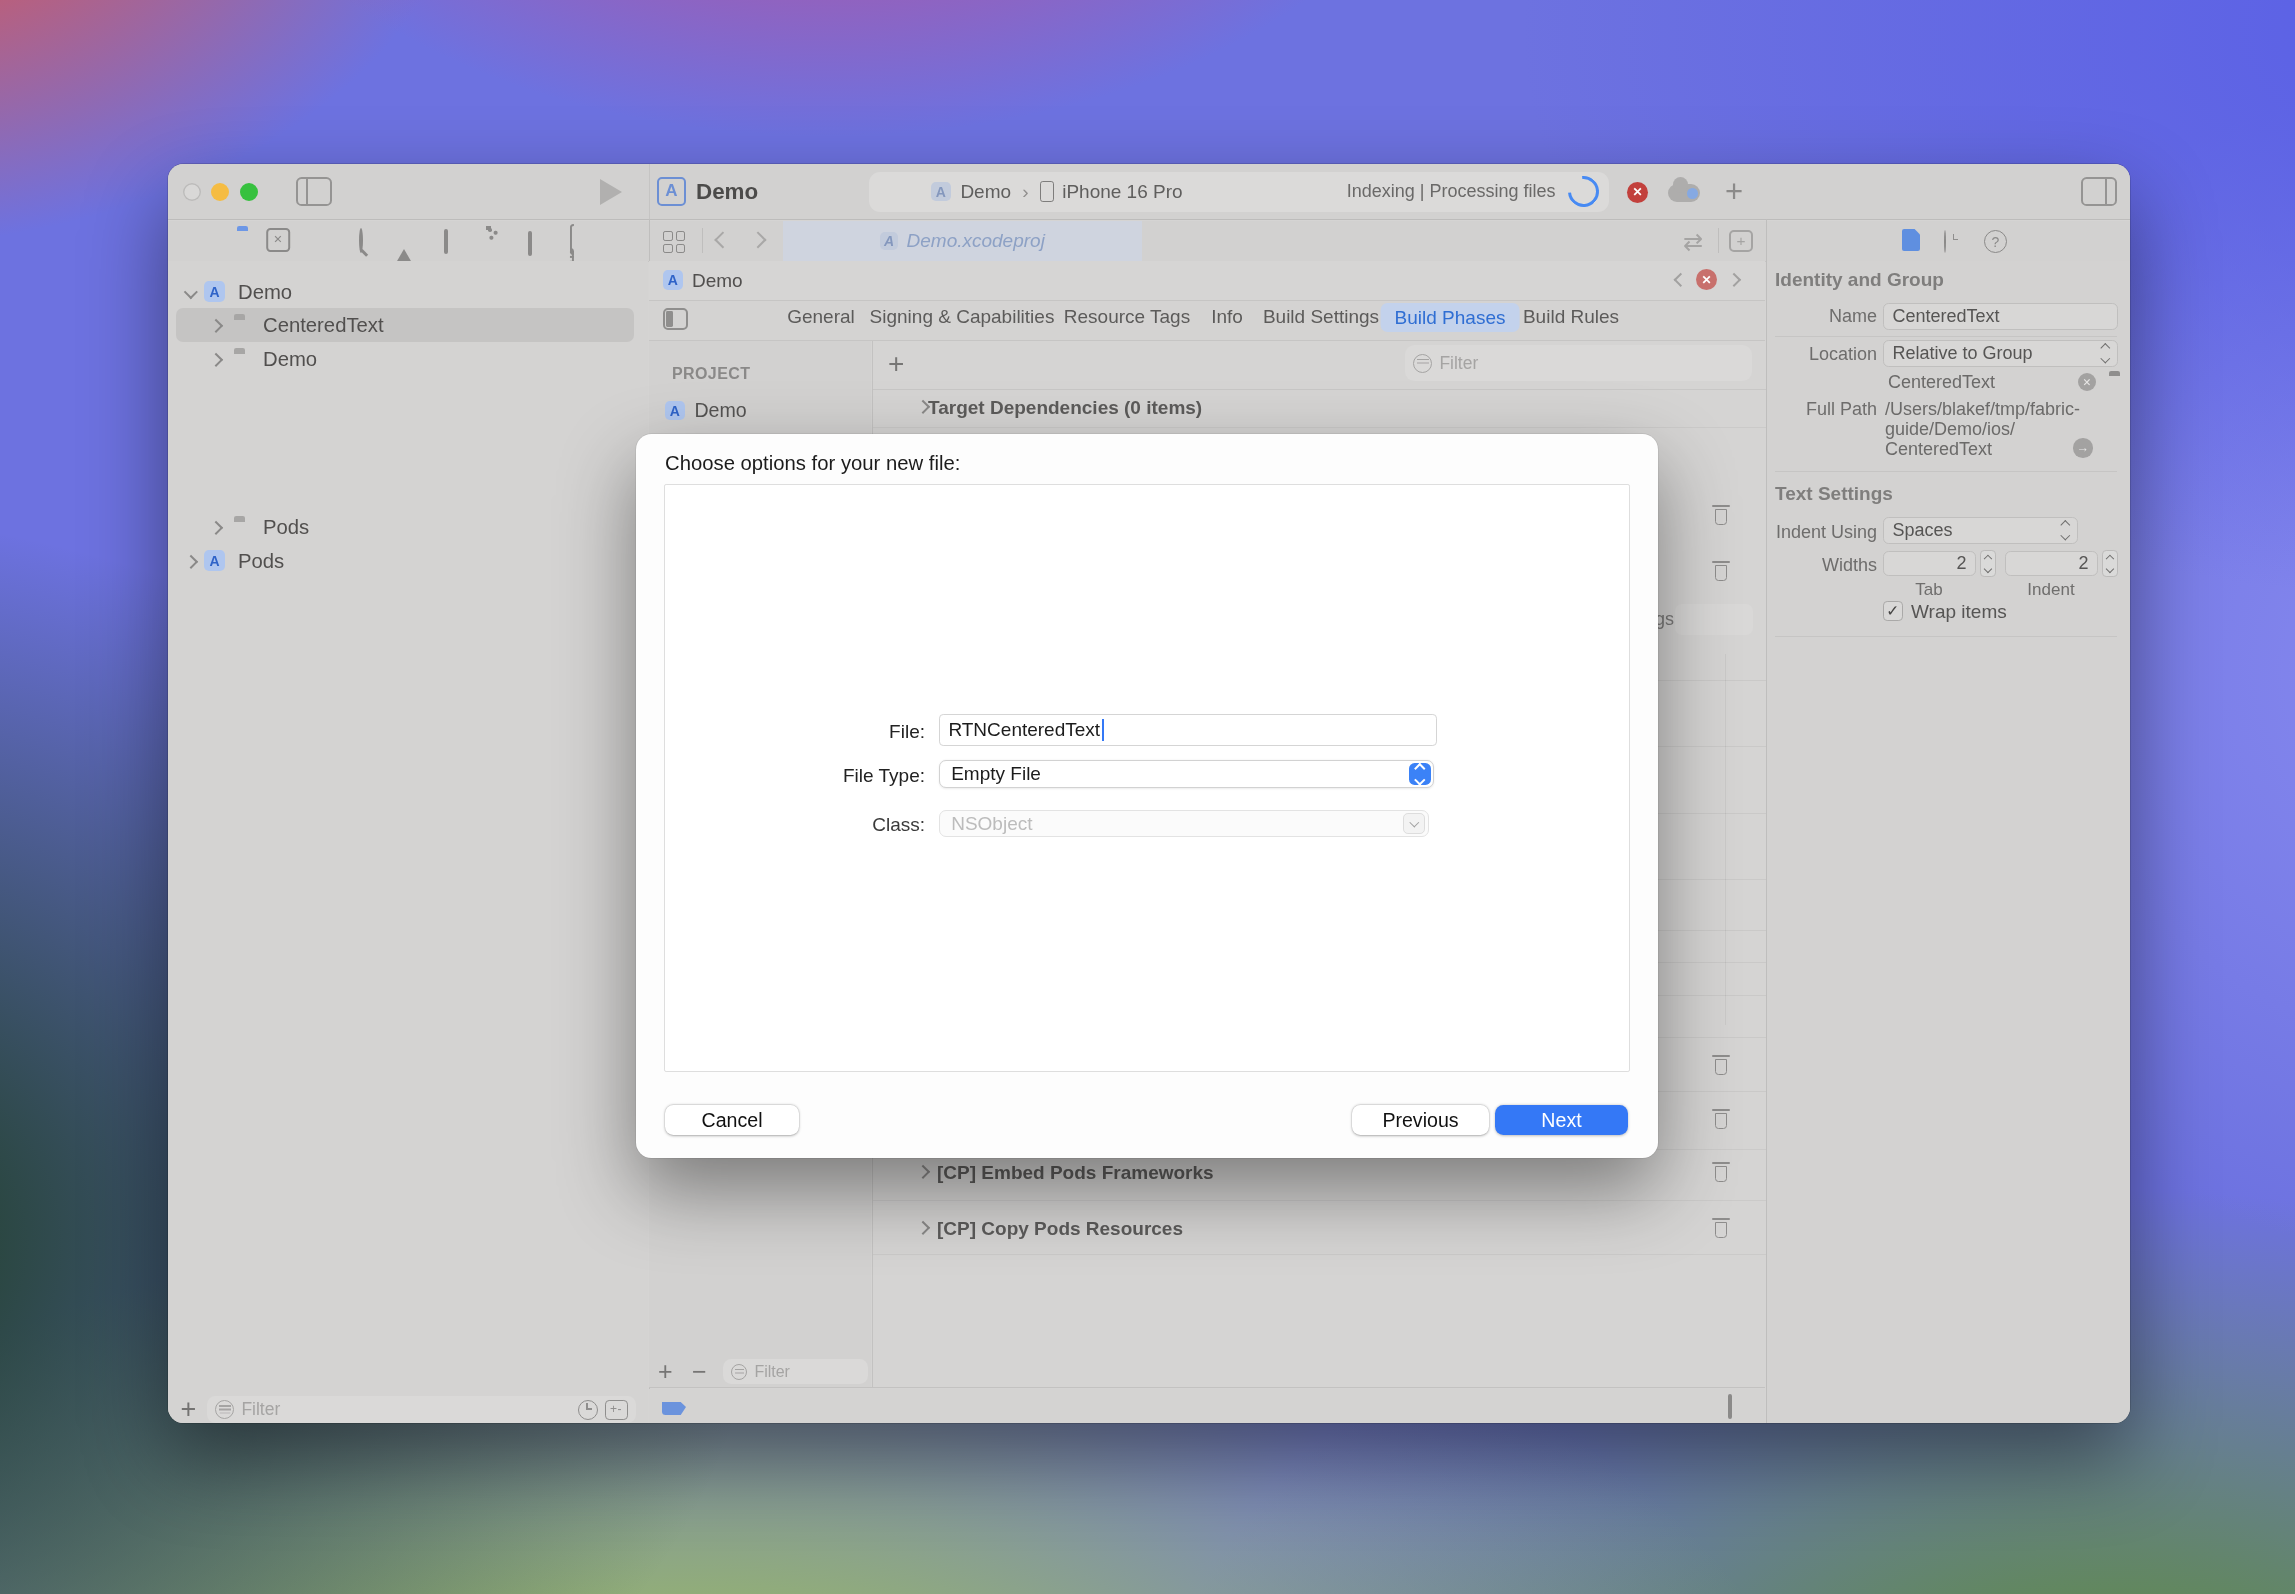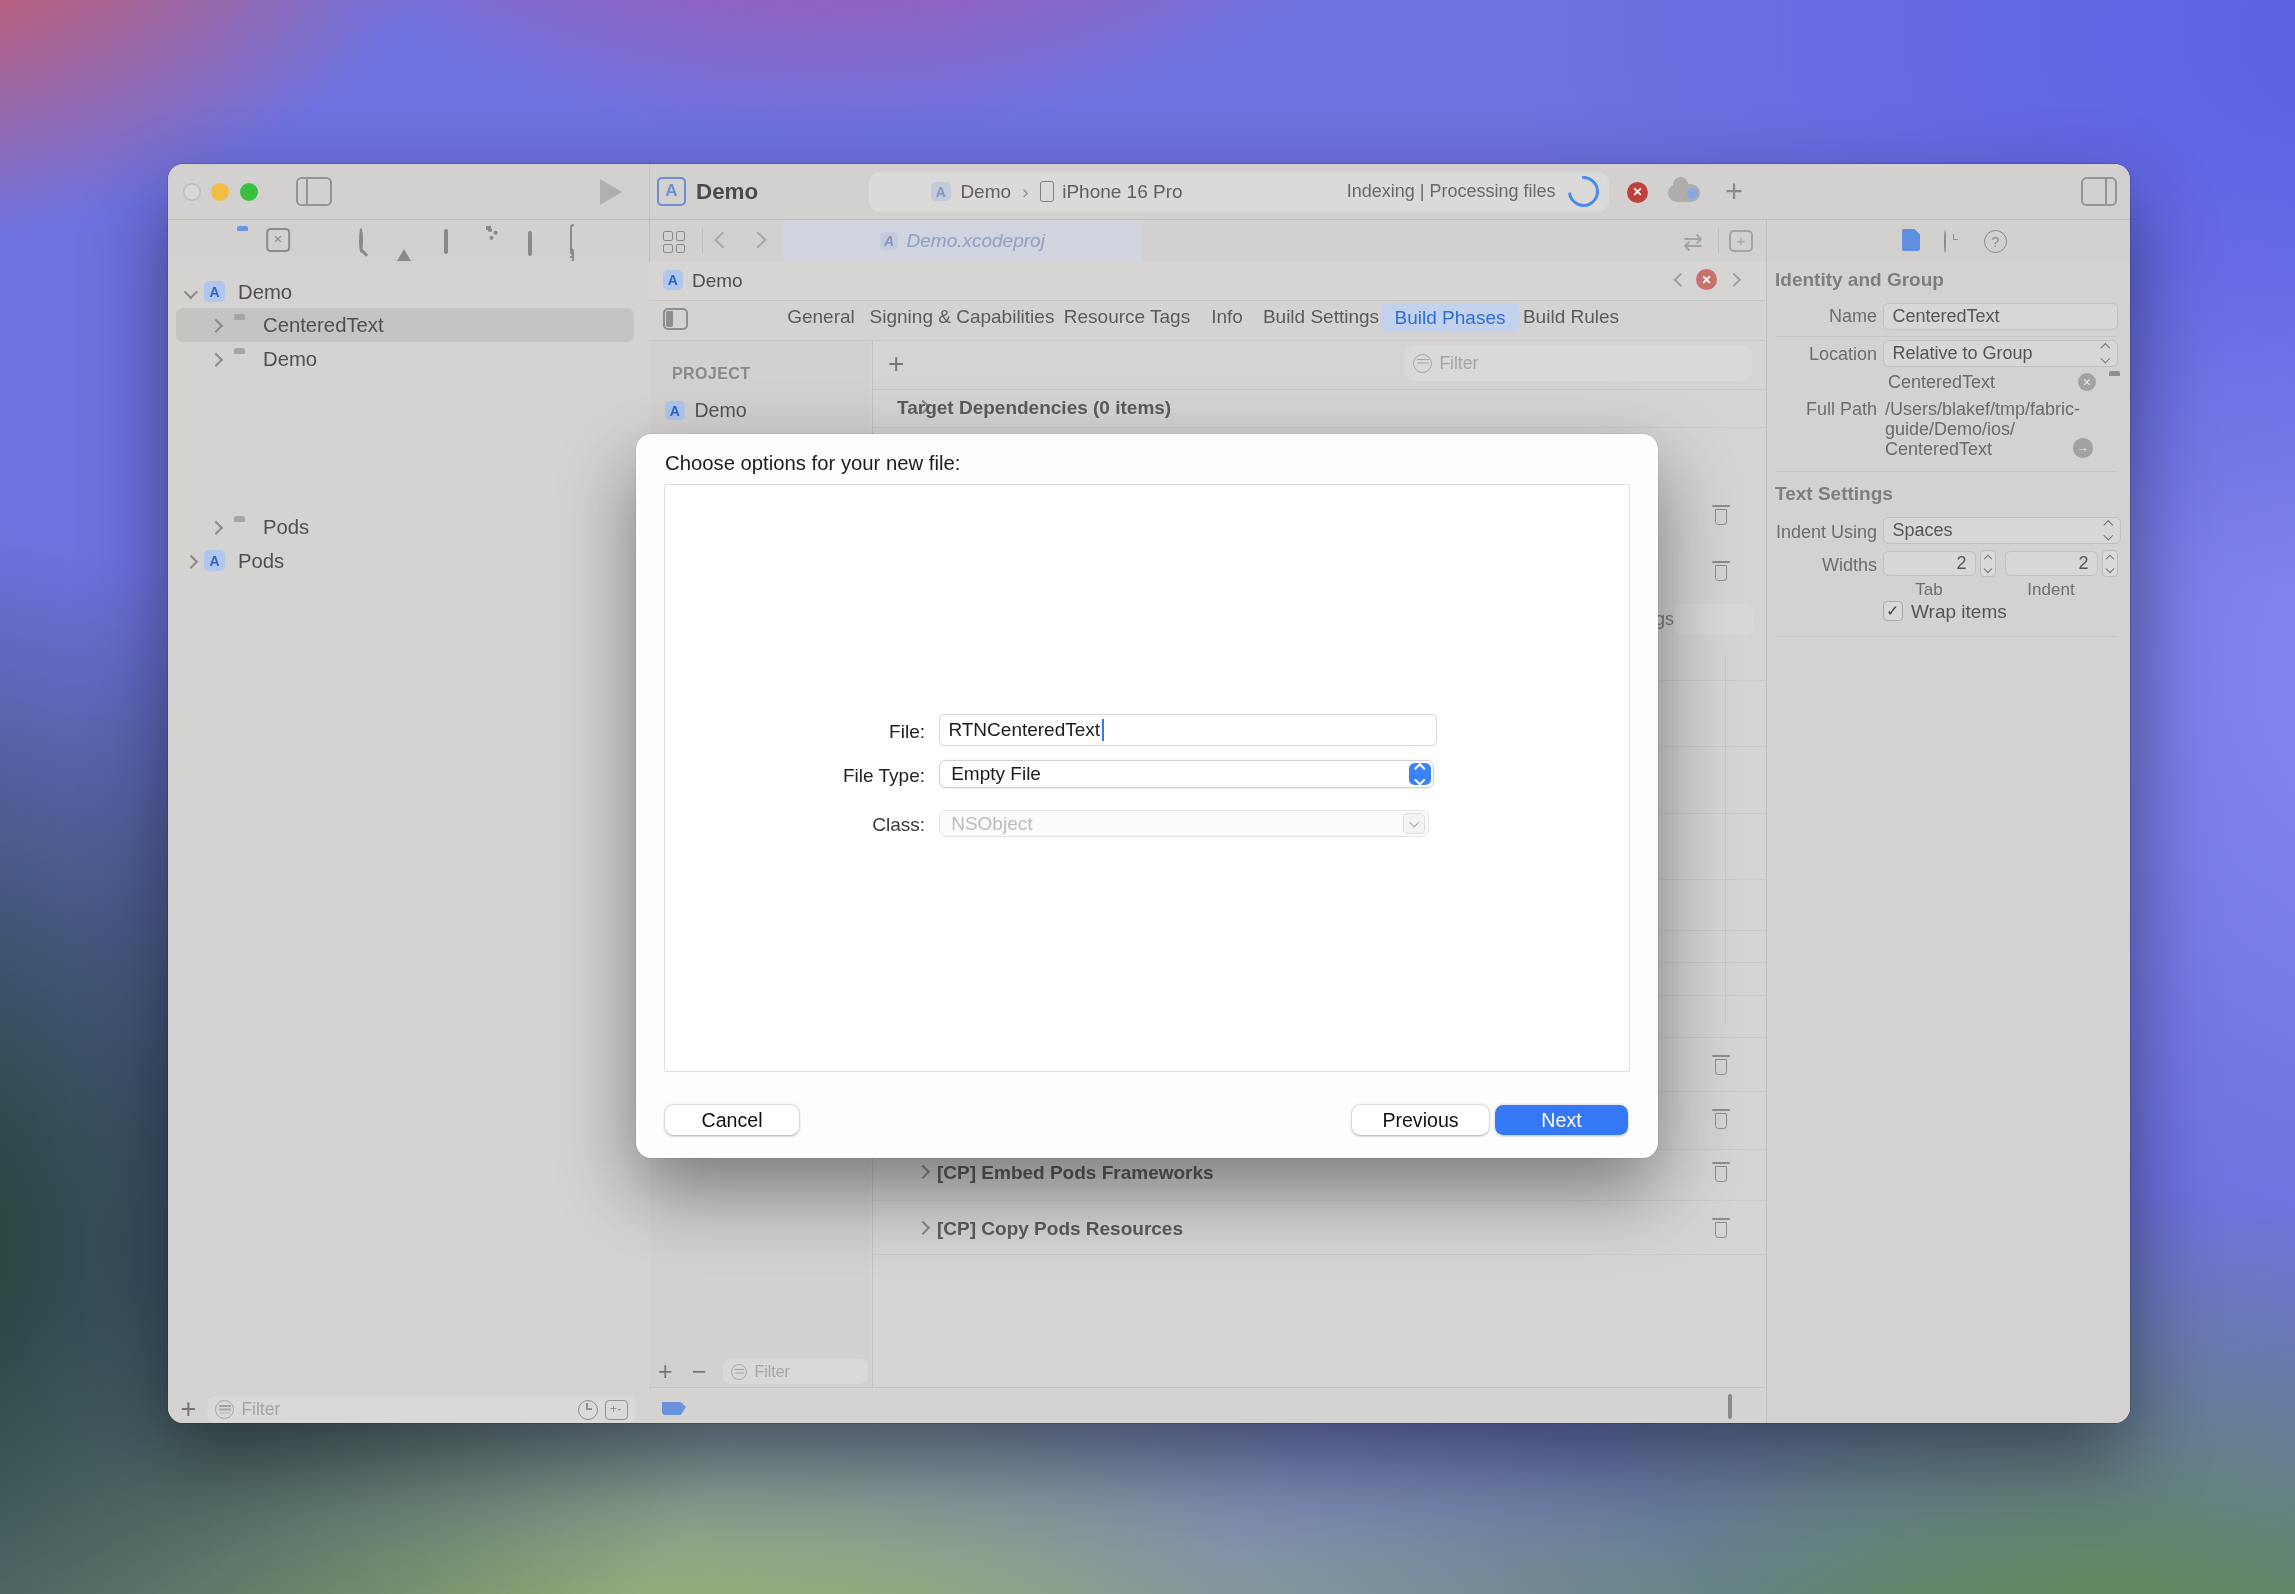--- a/index.html
+++ b/index.html
@@ -291,21 +291,21 @@
     
     <span class="abs" style="left:720px;top:184px;font-size:28px;color:#777675">+</span>
     <div class="ffield" style="left:1237px;top:181px;width:347px;height:36px;border-radius:9.8px">
       <span class="filtico"></span>
       <span>Filter</span>
     </div>
     <div class="hline" style="left:705px;top:225px;width:893px;background:#c8c7c6"></div>
 
     
     <span class="abs chv r" style="left:750px;top:238px"></span>
-    <span class="abs phase" style="left:729px;top:233px">Target Dependencies (0 items)</span>
+    <span class="abs phase" style="left:760px;top:233px">Target Dependencies (0 items)</span>
     <div class="hline" style="left:705px;top:263px;width:893px;background:#cbcac9"></div>
 
     
     <div class="trash" style="left:1544px;top:341px"></div>
     <div class="trash" style="left:1544px;top:397px"></div>
     <span class="abs" style="left:1477px;top:445px;font-size:18px;color:#7b7a79">ags</span>
     <div class="abs" style="left:1507px;top:440px;width:78px;height:31px;background:#d9d8d7;border-radius:7px"></div>
     <div class="vline" style="left:1557px;top:490px;height:371px;background:rgba(0,0,0,.05)"></div>
     <div class="hline" style="left:1489px;top:516px;width:109px;background:rgba(0,0,0,.05)"></div>
     <div class="hline" style="left:1489px;top:582px;width:109px;background:rgba(0,0,0,.05)"></div>
@@ -370,21 +370,21 @@
     <span class="ilbl" style="left:1607px;top:235px;width:102px">Full Path</span>
     <span class="abs" style="left:1717px;top:235px;font-size:18px;color:#6b6a69">/Users/blakef/tmp/fabric-</span>
     <span class="abs" style="left:1717px;top:255px;font-size:18px;color:#6b6a69">guide/Demo/ios/</span>
     <span class="abs" style="left:1717px;top:275px;font-size:18px;color:#6b6a69">CenteredText</span>
     <span class="abs gcirc" style="left:1905px;top:274px;width:19.6px;height:19.6px;font-size:12.6px">→</span>
     <div class="hline" style="left:1607px;top:307px;width:342px;background:#c6c5c4"></div>
 
     <span class="ihdr" style="left:1607px;top:319px">Text Settings</span>
 
     <span class="ilbl" style="left:1607px;top:358px;width:102px">Indent Using</span>
-    <div class="ifield" style="left:1715px;top:353px;width:238px;height:27px">
+    <div class="ifield" style="left:1715px;top:353px;width:195px;height:27px">
       <span>Spaces</span>
       <span class="updown" style="margin-left:auto">
           <i class="u"></i>
           <i class="d"></i>
         </span>
     </div>
 
     <span class="ilbl" style="left:1607px;top:391px;width:102px">Widths</span>
     <div class="ifield" style="left:1715px;top:387px;width:93px;height:25px;justify-content:flex-end">
       <span>2</span>

